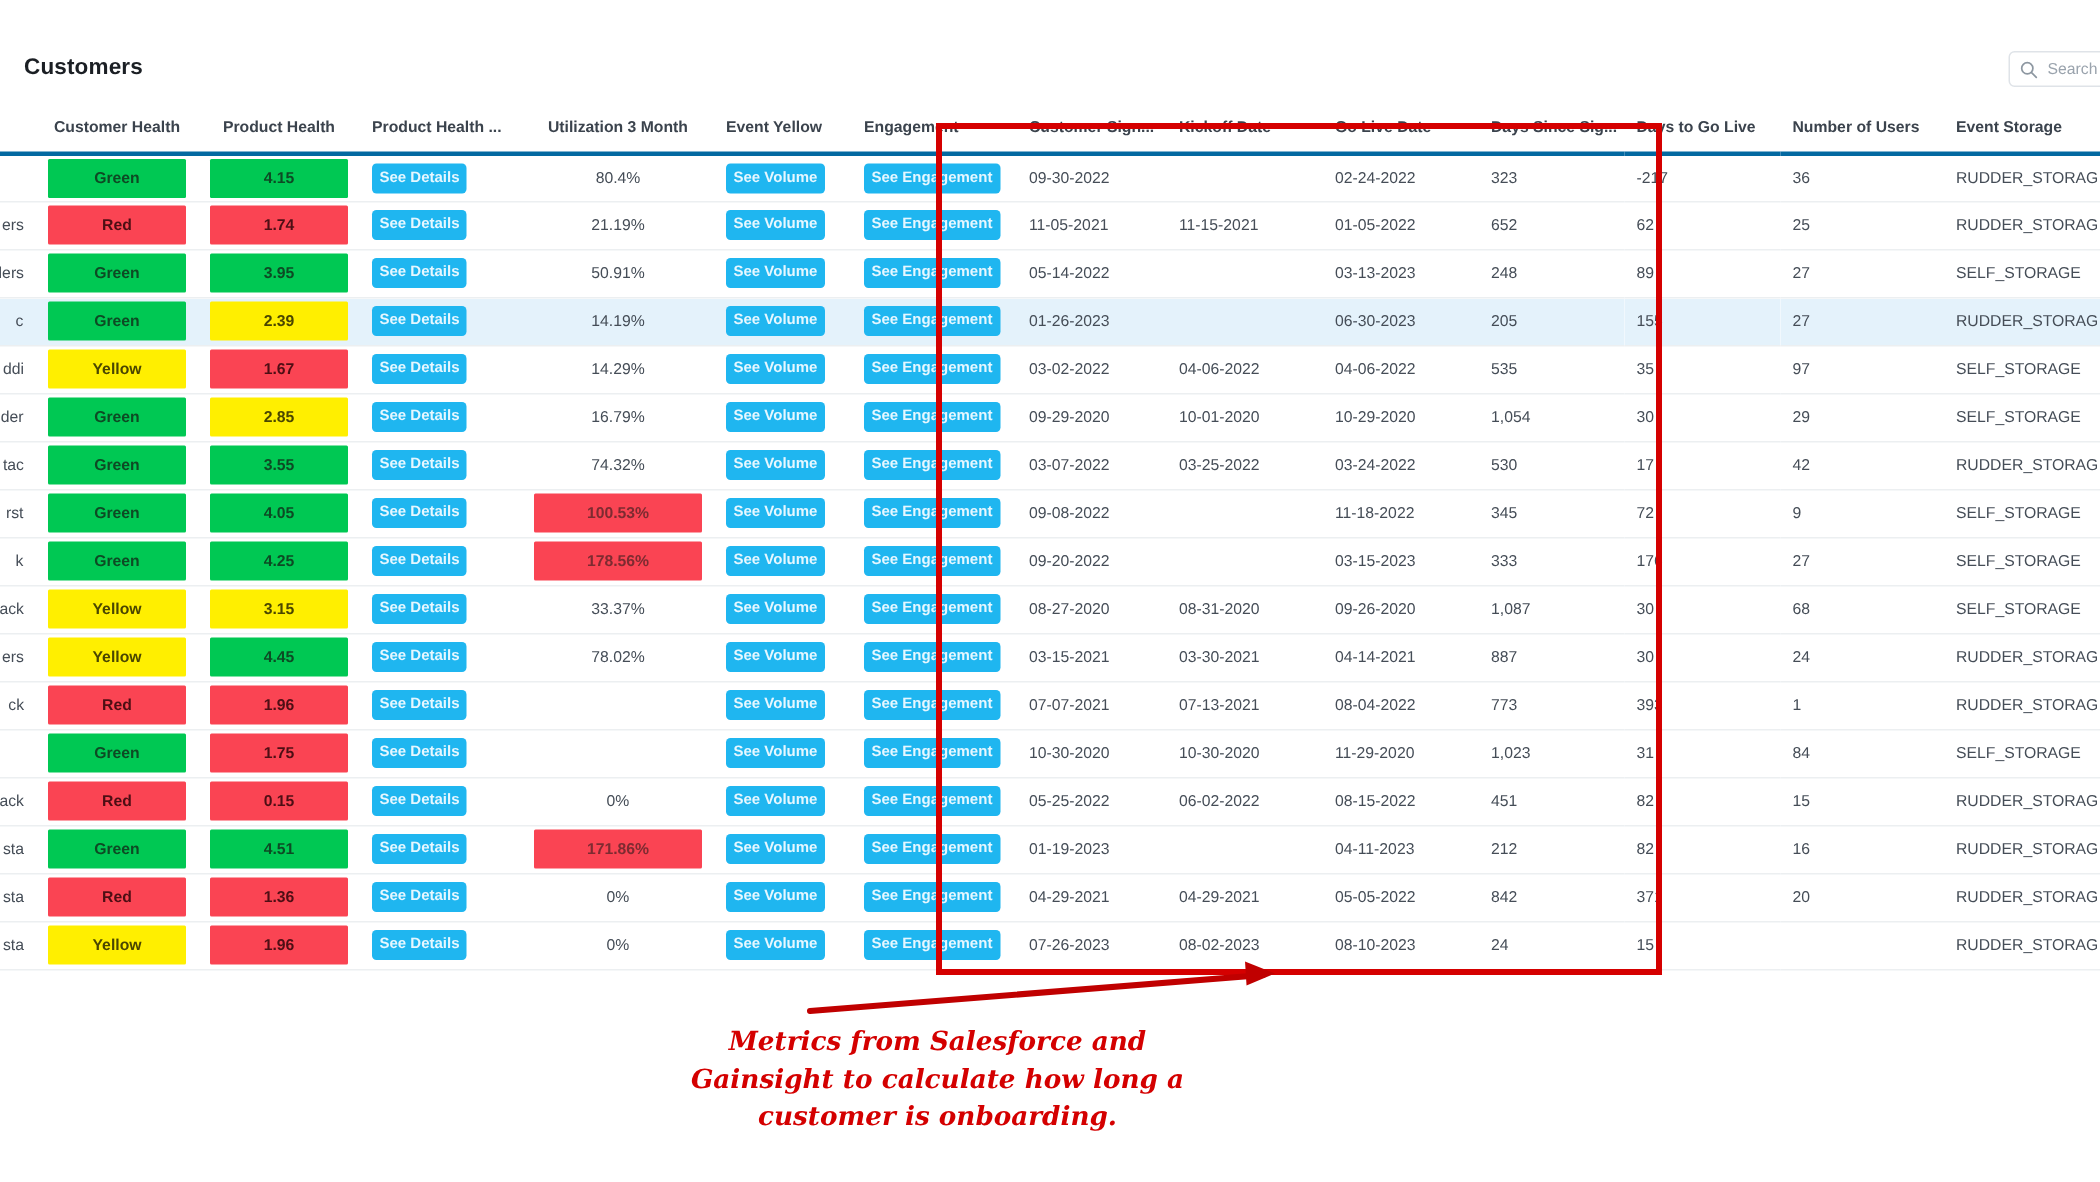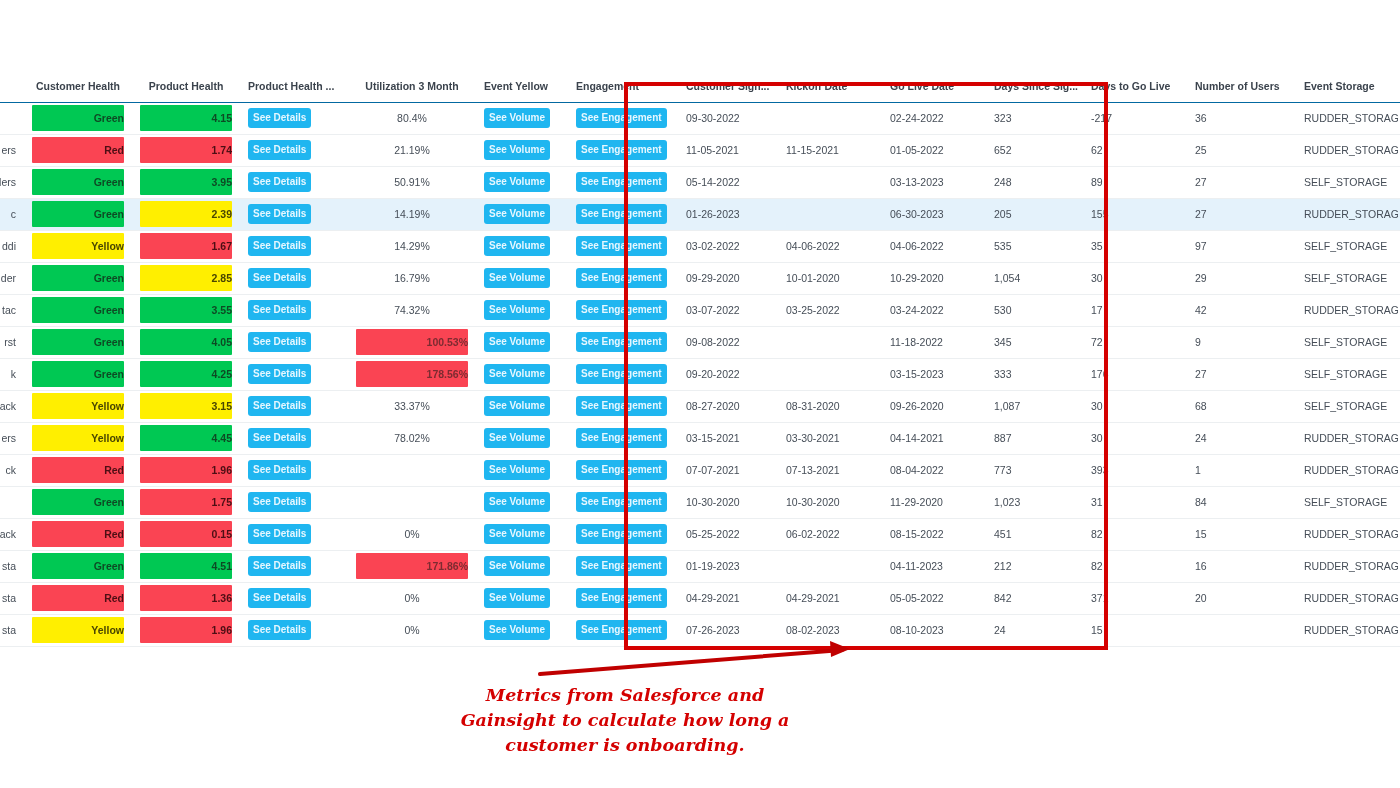--- a/index.html
+++ b/index.html
@@ -67,21 +67,21 @@
     margin-left: -12px;
   }
   table.grid th {
     height: 32px;
     font-size: 10.5px;
     font-weight: bold;
     color: #3b434d;
     text-align: left;
     padding: 0 8px;
     background: #ffffff;
-    border-bottom: 1px solid #0369a1;
+    border-bottom: 3px solid #0369a1;
     white-space: nowrap;
     overflow: hidden;
     vertical-align: middle;
   }
   table.grid th.ctr { text-align: center; }
   table.grid td {
     height: 32px;
     font-size: 10.5px;
     color: #454d57;
     padding: 0 8px;
@@ -119,21 +119,21 @@
     padding-right: 1px;
     direction: rtl;
   }
   .name-frag { direction: ltr; unicode-bidi: embed; padding-left: 36px; }
 
   
   .chip {
     display: block;
     height: 26px;
     line-height: 26px;
-    text-align: right;
+    text-align: center;
     font-size: 10.5px;
     font-weight: bold;
     border-radius: 1px;
   }
   .chip.green  { background: #00c853; color: #0d4a24; }
   .chip.yellow { background: #ffef00; color: #4a4600; }
   .chip.red    { background: #fa4453; color: #4d0e14; }
   .chip.redp   { background: #fa4453; color: #7d2b31; }
 
   
@@ -179,20 +179,33 @@
     line-height: 25px;
     color: #d40000;
     font-weight: bold;
   }
 </style>
 </head>
 <body>
 
 <div id="app">
 
+  <div class="page-header">
+    <div class="page-title">Customers</div>
+
+    <div class="search-box">
+      <span class="search-icon">
+        <svg width="13" height="13" viewBox="0 0 16 16">
+          <circle cx="6.8" cy="6.8" r="4.6" fill="none" stroke="#8d97a1" stroke-width="1.4"></circle>
+          <line x1="10.3" y1="10.3" x2="14.2" y2="14.2" stroke="#8d97a1" stroke-width="1.4" stroke-linecap="round"></line>
+        </svg>
+      </span>
+      <span class="search-input-text">Search</span>
+    </div>
+  </div>
 
   <div class="table-wrap">
     <table class="grid">
       <colgroup>
         <col class="c-name">
           <col class="c-chlth">
           <col class="c-phlth">
           <col class="c-pdet">
         <col class="c-util">
           <col class="c-evol">

